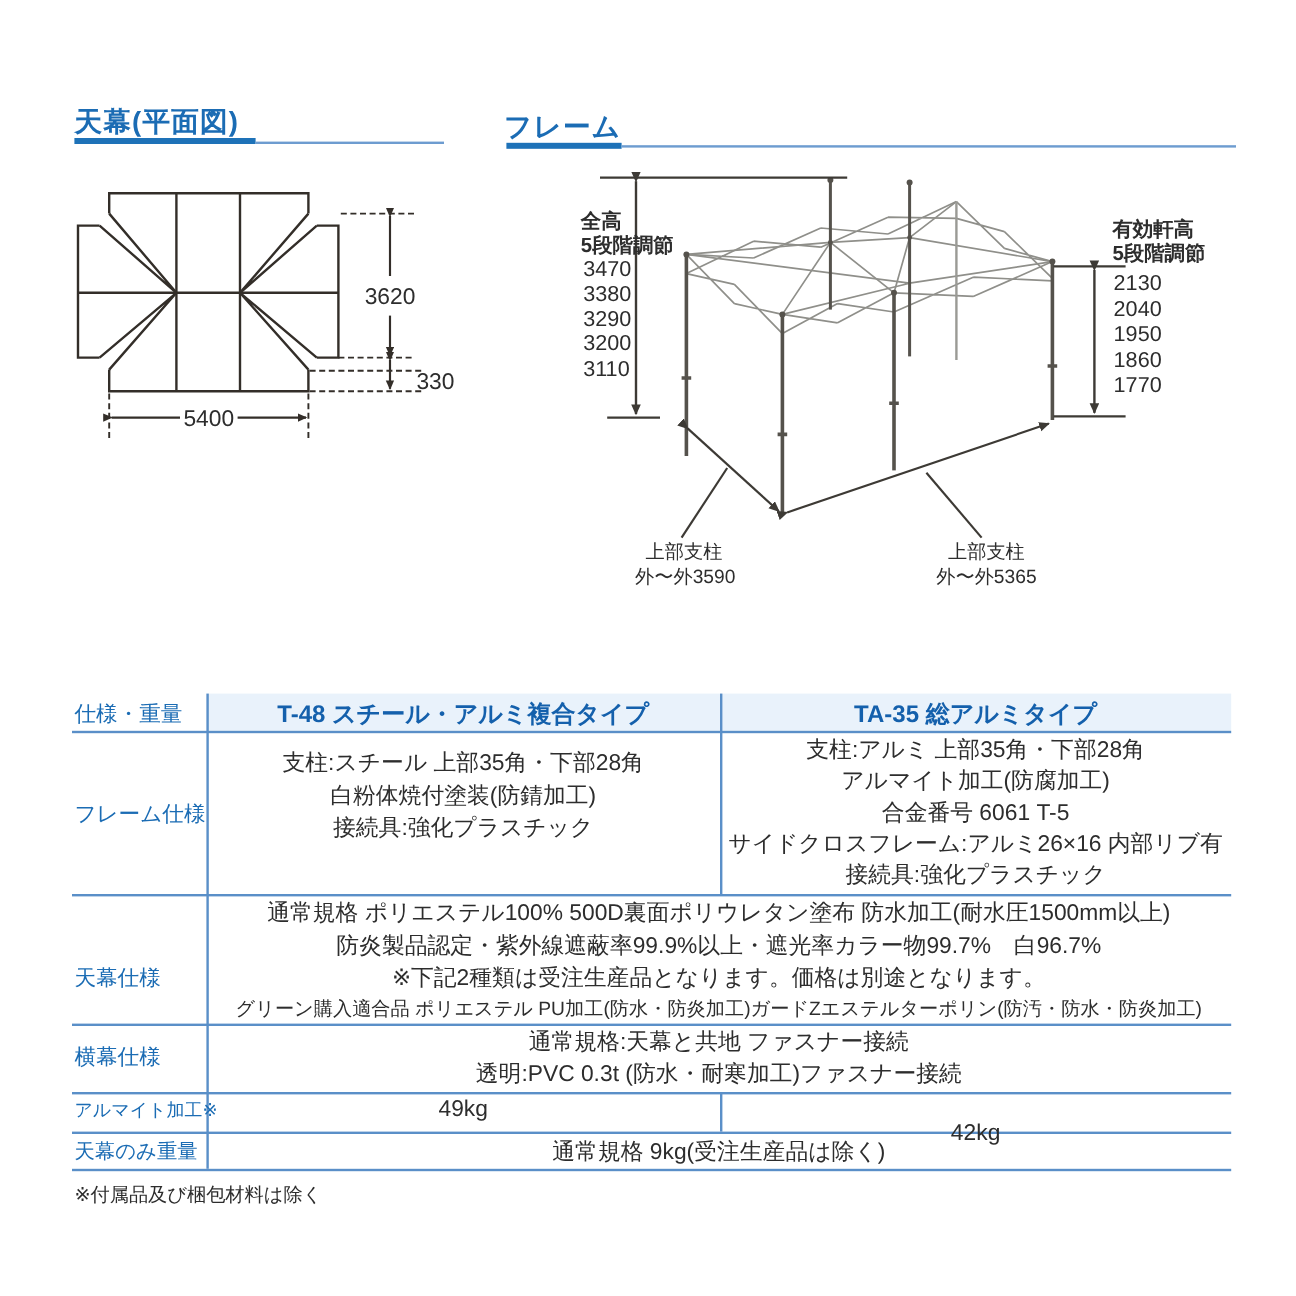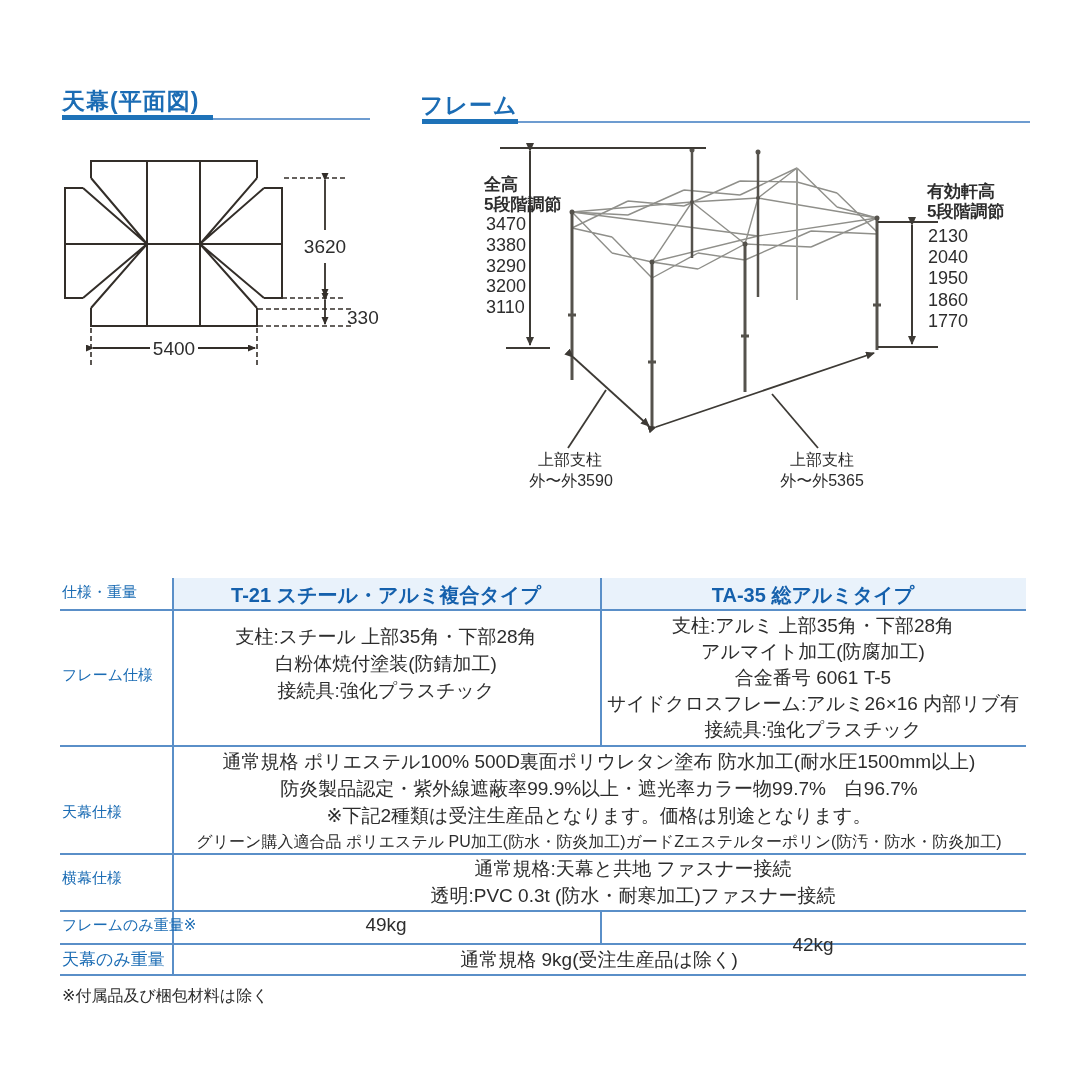--- a/index.html
+++ b/index.html
@@ -6,21 +6,21 @@
   body{width:1080px;height:1080px;background:#ffffff;position:relative;overflow:hidden;
        font-family:"Liberation Sans","DejaVu Sans",sans-serif;color:#2d2d2d;}
   .abs{position:absolute;}
   .sec-title{font-size:23px;font-weight:bold;color:#1b6cb4;letter-spacing:1px;}
   .rule-thick{background:#1e72b8;height:5px;}
   .rule-thin{background:#6d9cd0;height:2px;}
   .tbl{position:absolute;left:60px;top:578px;width:966px;height:398px;}
   .hline{position:absolute;left:0;width:966px;height:2px;background:#5a8fc8;}
   .vline{position:absolute;width:2px;background:#5a8fc8;}
   .hdr-bg{position:absolute;left:112px;top:0;width:854px;height:31px;background:#e9f2fb;}
-  .rowlabel{color:#1b6cb4;font-size:15px;white-space:nowrap;}
+  .rowlabel{color:#1b6cb4;font-size:18px;white-space:nowrap;}
   .hdrtxt{font-weight:bold;font-size:20px;color:#1460ac;text-align:center;}
   .cell{text-align:center;font-size:19px;color:#2d2d2d;white-space:nowrap;}
   .cell .ln{line-height:27px;}
   .cell .ln-tight{line-height:26px;}
   .cell .ln-small{line-height:25px;font-size:16px;}
   .footnote{font-size:16px;color:#2d2d2d;}
   svg text{font-family:"Liberation Sans","DejaVu Sans",sans-serif;fill:#2d2d2d;}
   svg .dimnum{font-size:18px;}
   svg .dimhdr{font-size:17px;font-weight:bold;}
   svg .spanlab{font-size:16px;text-anchor:middle;}
@@ -174,21 +174,21 @@
   <div class="hline" style="top:275px;"></div>
   <div class="hline" style="top:332px;"></div>
   <div class="hline" style="top:365px;"></div>
   <div class="hline" style="top:396px;"></div>
 
   <div class="vline" style="left:112px;top:0;height:396px;"></div>
   <div class="vline" style="left:540px;top:0;height:167px;"></div>
   <div class="vline" style="left:540px;top:332px;height:33px;"></div>
 
   <div class="abs rowlabel" style="left:2px;top:5px;">仕様・重量</div>
-  <div class="abs hdrtxt" style="left:114px;top:4px;width:424px;">T-21 スチール・アルミ複合タイプ</div>
+  <div class="abs hdrtxt" style="left:114px;top:4px;width:424px;">T-48 スチール・アルミ複合タイプ</div>
   <div class="abs hdrtxt" style="left:542px;top:4px;width:422px;">TA-35 総アルミタイプ</div>
 
   <div class="abs rowlabel" style="left:2px;top:88px;">フレーム仕様</div>
   <div class="abs cell" style="left:114px;top:45px;width:424px;">
     <div class="ln">支柱:スチール 上部35角・下部28角</div>
     <div class="ln">白粉体焼付塗装(防錆加工)</div>
     <div class="ln">接続具:強化プラスチック</div>
   </div>
   <div class="abs cell" style="left:542px;top:35px;width:422px;">
     <div class="ln-tight">支柱:アルミ 上部35角・下部28角</div>
@@ -200,26 +200,26 @@
 
   <div class="abs rowlabel" style="left:2px;top:209px;margin-top:16px;">天幕仕様</div>
   <div class="abs cell" style="left:114px;top:170px;width:850px;">
     <div class="ln">通常規格 ポリエステル100% 500D裏面ポリウレタン塗布 防水加工(耐水圧1500mm以上)</div>
     <div class="ln">防炎製品認定・紫外線遮蔽率99.9%以上・遮光率カラー物99.7%　白96.7%</div>
     <div class="ln">※下記2種類は受注生産品となります。価格は別途となります。</div>
     <div class="ln-small">グリーン購入適合品 ポリエステル PU加工(防水・防炎加工)ガードZエステルターポリン(防汚・防水・防炎加工)</div>
   </div>
 
   <div class="abs rowlabel" style="left:2px;top:291px;">横幕仕様</div>
-  <div class="abs cell" style="left:114px;top:277px;width:850px;padding-left:34px;">
+  <div class="abs cell" style="left:114px;top:277px;width:850px;">
     <div class="ln">通常規格:天幕と共地 ファスナー接続</div>
     <div class="ln">透明:PVC 0.3t (防水・耐寒加工)ファスナー接続</div>
   </div>
 
-  <div class="abs rowlabel" style="left:2px;top:338px;font-size:15px;">フレームのみ重量※</div>
+  <div class="abs rowlabel" style="left:2px;top:338px;font-size:15px;">アルマイト加工※</div>
   <div class="abs cell" style="left:114px;top:336px;width:424px;">49kg</div>
   <div class="abs cell" style="left:542px;top:336px;width:422px;margin-top:20px;">42kg</div>
 
   <div class="abs rowlabel" style="left:2px;top:370px;font-size:17px;text-align:right;">天幕のみ重量</div>
   <div class="abs cell" style="left:114px;top:369px;width:850px;">通常規格 9kg(受注生産品は除く)</div>
 </div>
 
 <div class="abs footnote" style="left:62px;top:986px;">※付属品及び梱包材料は除く</div>
 
 </body></html>

